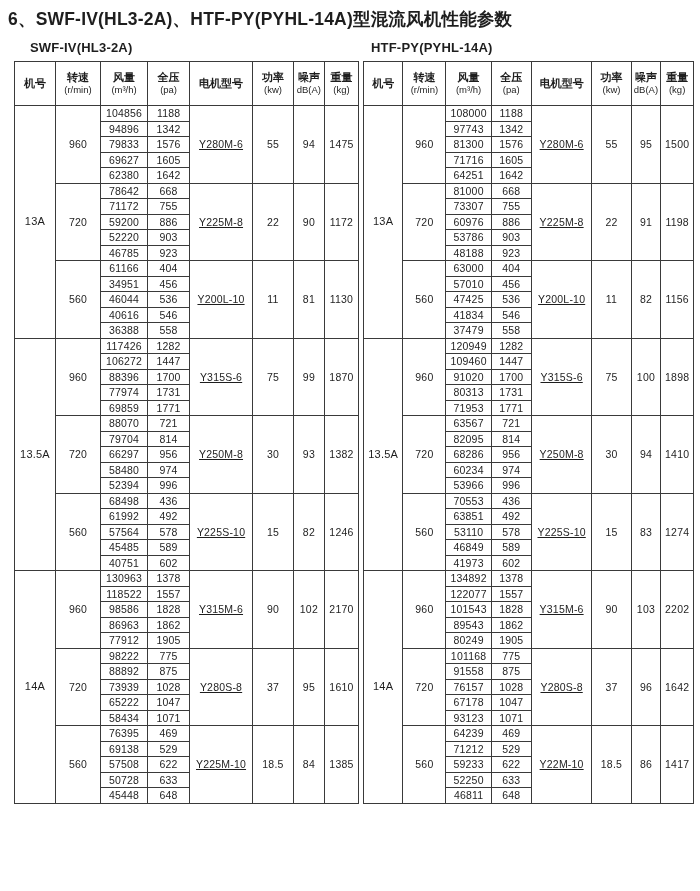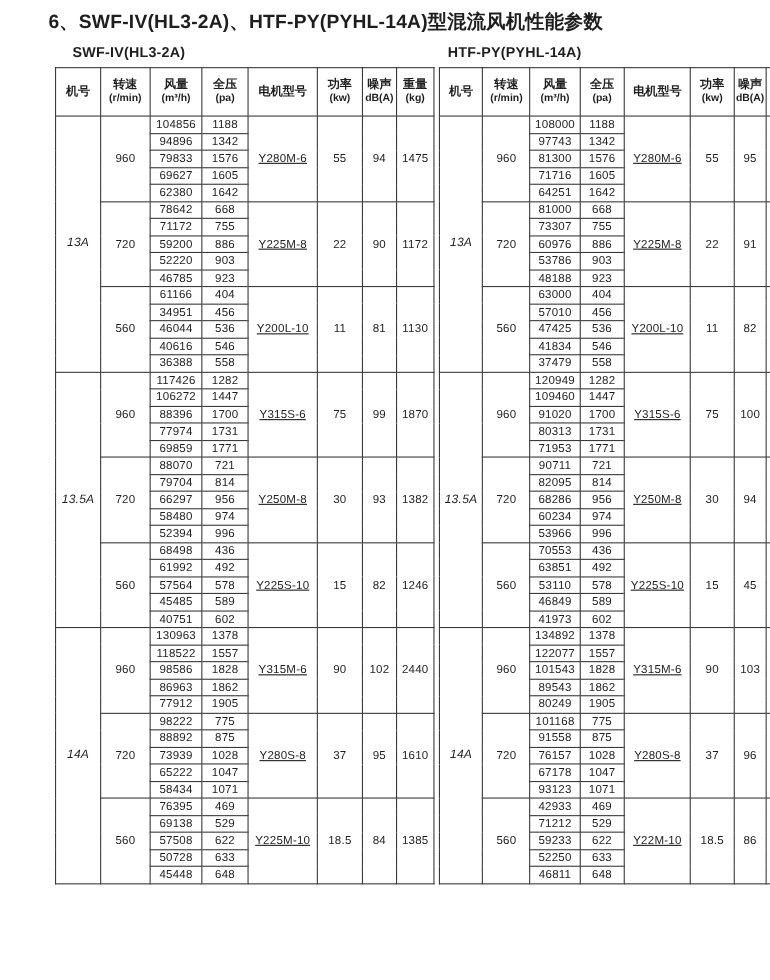--- a/index.html
+++ b/index.html
@@ -4,21 +4,21 @@
 <style>
   * { box-sizing: border-box; }
   html, body {
     margin: 0; padding: 0;
     width: 700px; height: 891px;
     background: #ffffff;
     font-family: "Liberation Sans", "DejaVu Sans", sans-serif;
     color: #1e1e1e;
     -webkit-font-smoothing: antialiased;
   }
-  .page { width: 700px; height: 891px; overflow: hidden; padding-left: 36px; }
+  .page { width: 700px; height: 891px; overflow: hidden; }
   .title {
     font-size: 17.5px; font-weight: bold;
     margin: 7px 0 0 8px; letter-spacing: 0.2px;
     white-space: nowrap;
   }
   .subtitle {
     font-size: 14.5px; font-weight: bold;
     margin: 7px 0 0 0; text-align: center;
     letter-spacing: 0.2px;
   }
@@ -42,27 +42,27 @@
   table.param th, table.param td {
     border: 1px solid #3a3a3a;
     text-align: center; vertical-align: middle;
     padding: 0; overflow: hidden; white-space: nowrap;
   }
   table.param thead th {
     height: 44px; font-size: 11px; font-weight: bold;
     line-height: 1.2;
   }
   table.param thead th .unit {
-    display: block; font-size: 9.5px; font-weight: bold;
+    display: block; font-size: 9.5px; font-weight: normal;
   }
   table.param tbody td {
     height: 15.5px; font-size: 10.5px; line-height: 1;
     font-weight: normal; letter-spacing: 0.2px;
   }
-  table.param td.model-cell { font-size: 11px; font-style: italic; }
+  table.param td.model-cell { font-size: 11px; }
   table.param td.motor-cell { font-size: 10.5px; text-decoration: underline; }
 </style>
 </head>
 <body>
 
 <div class="page">
   <div class="title">6、SWF-IV(HL3-2A)、HTF-PY(PYHL-14A)型混流风机性能参数</div>
 
   <div class="tables-row">
     <div class="table-col left">
@@ -244,21 +244,21 @@
               <td>602</td>
             </tr>
             <tr>
               <td rowspan="15" class="model-cell">14A</td>
               <td rowspan="5">960</td>
               <td>130963</td>
               <td>1378</td>
               <td rowspan="5" class="motor-cell">Y315M-6</td>
               <td rowspan="5">90</td>
               <td rowspan="5">102</td>
-              <td rowspan="5">2440</td>
+              <td rowspan="5">2170</td>
             </tr>
             <tr>
               <td>118522</td>
               <td>1557</td>
             </tr>
             <tr>
               <td>98586</td>
               <td>1828</td>
             </tr>
             <tr>
@@ -445,21 +445,21 @@
             <tr>
               <td>80313</td>
               <td>1731</td>
             </tr>
             <tr>
               <td>71953</td>
               <td>1771</td>
             </tr>
             <tr>
               <td rowspan="5">720</td>
-              <td>90711</td>
+              <td>63567</td>
               <td>721</td>
               <td rowspan="5" class="motor-cell">Y250M-8</td>
               <td rowspan="5">30</td>
               <td rowspan="5">94</td>
               <td rowspan="5">1410</td>
             </tr>
             <tr>
               <td>82095</td>
               <td>814</td>
             </tr>
@@ -474,21 +474,21 @@
             <tr>
               <td>53966</td>
               <td>996</td>
             </tr>
             <tr>
               <td rowspan="5">560</td>
               <td>70553</td>
               <td>436</td>
               <td rowspan="5" class="motor-cell">Y225S-10</td>
               <td rowspan="5">15</td>
-              <td rowspan="5">45</td>
+              <td rowspan="5">83</td>
               <td rowspan="5">1274</td>
             </tr>
             <tr>
               <td>63851</td>
               <td>492</td>
             </tr>
             <tr>
               <td>53110</td>
               <td>578</td>
             </tr>
@@ -546,21 +546,21 @@
             <tr>
               <td>67178</td>
               <td>1047</td>
             </tr>
             <tr>
               <td>93123</td>
               <td>1071</td>
             </tr>
             <tr>
               <td rowspan="5">560</td>
-              <td>42933</td>
+              <td>64239</td>
               <td>469</td>
               <td rowspan="5" class="motor-cell">Y22M-10</td>
               <td rowspan="5">18.5</td>
               <td rowspan="5">86</td>
               <td rowspan="5">1417</td>
             </tr>
             <tr>
               <td>71212</td>
               <td>529</td>
             </tr>

